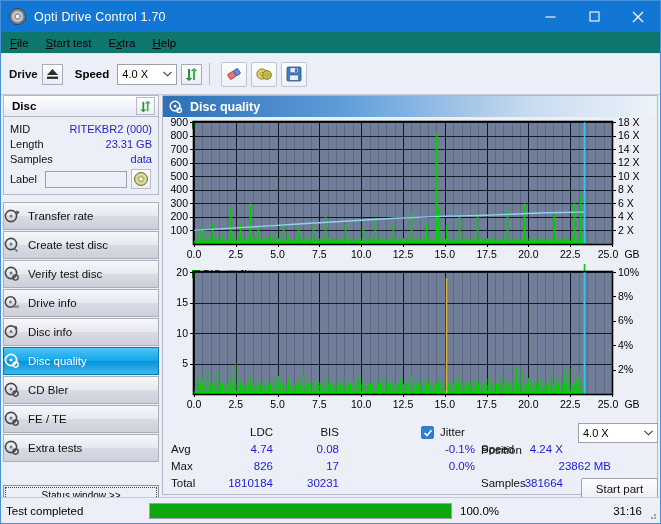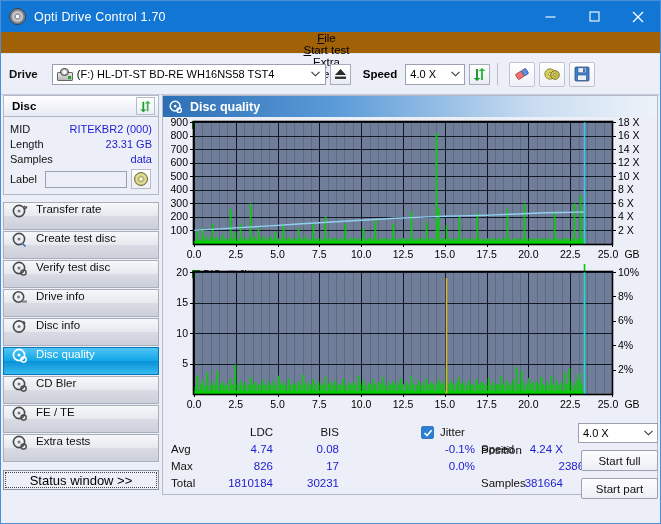--- a/index.html
+++ b/index.html
@@ -34,25 +34,24 @@
   #title-text { font-size: 12.5px; letter-spacing: .2px; }
   #win-buttons { margin-left: auto; display: flex; height: 31px; }
   .winbtn {
     width: 44px; height: 31px;
     display: flex; align-items: center; justify-content: center;
     color: #fff; font-size: 13px;
   }
   .winbtn svg { display: block; }
   
   #menubar {
-    height: 22px; background: #a16207;
+    height: 22px; background: #0f766e;
     display: flex; align-items: center;
     padding-left: 9px;
     border-bottom: 1px solid #e2e4ec;
-    flex-direction: column;
   }
   .menu-item {
     margin-right: 17px; font-size: 11.5px; color: #000;
   }
   .menu-item u { text-decoration: underline; }
   
   #drivebar {
     height: 41px; background: #eceff7;
     display: flex; align-items: center;
     padding: 0 8px;
@@ -131,35 +130,34 @@
   .gold-disc {
     width: 14px; height: 14px; border-radius: 50%;
     background: radial-gradient(circle at 50% 50%, #fafce6 0%, #fafce6 18%, #9a9a60 20%, #e8e69a 52%, #b5b268 78%, #efeec0 100%);
     border: 1px solid #6e6c40;
   }
   #nav-list { margin-top: 7px; }
   .nav-item {
     height: 28px; margin-bottom: 1px;
     border: 1px solid #a9aebb;
     background: linear-gradient(#f6f7fa 0%, #e7e9ef 48%, #d8dbe3 52%, #cdd0da 100%);
-    display: flex; align-items: flex-start;
+    display: flex; align-items: center;
     font-size: 11.5px; color: #111;
-    padding-left: 8px;
   }
   .nav-item.active {
     background: linear-gradient(#4fc4f5 0%, #12a7e8 48%, #0b92d8 52%, #35baf0 100%);
     border-color: #0b76b5; color: #fff;
   }
   .nav-ico { width: 16px; height: 16px; margin-right: 8px; flex: none; }
   #status-window-btn {
-    margin-top: 8px; height: 20px;
+    margin-top: 23px; height: 20px;
     border: 1px solid #8d92a0; background: #eceff7;
     outline: 1px dotted #444; outline-offset: -3px;
     display: flex; align-items: center; justify-content: center;
-    font-size: 13px;
+    font-size: 10px;
   }
   
   #content {
     position: absolute; left: 161px; top: 94px; right: 2px; bottom: 28px;
     background: #eceff7; border: 1px solid #b3b8c6;
   }
   #content-header {
     height: 21px;
     background: linear-gradient(90deg,#2d6fb5 0%, #5b9bd8 35%, #c9dcf0 75%, #eef3fa 100%);
     display: flex; align-items: center; padding-left: 6px;
@@ -249,33 +247,20 @@
 
   <div id="menubar">
     <div class="menu-item"><u>F</u><span>ile</span></div>
     <div class="menu-item"><u>S</u><span>tart test</span></div>
     <div class="menu-item">E<u>x</u><span>tra</span></div>
     <div class="menu-item"><u>H</u><span>elp</span></div>
   </div>
 
   <div id="drivebar">
     <span class="bar-label">Drive</span>
-    <div id="drive-combo">
-      <span id="drive-icon">
-        <span class="body"></span>
-          <span class="disc"></span>
-          <span class="led"></span>
-      </span>
-      <span id="drive-text">(F:)  HL-DT-ST BD-RE  WH16NS58 TST4</span>
-      <span class="combo-arrow">
-        <svg width="9" height="6" viewBox="0 0 9 6">
-            <path d="M0.5 0.8 L4.5 4.8 L8.5 0.8" fill="none" stroke="#31353d" stroke-width="1.1"></path>
-          </svg>
-      </span>
-    </div>
     <div class="sqbtn">
       <svg width="13" height="12" viewBox="0 0 13 12">
         <path d="M6.5 1 L12 7 L1 7 Z" fill="#2b2b2b"></path>
           <rect x="1" y="8.6" width="11" height="2.3" fill="#2b2b2b"></rect>
       </svg>
     </div>
     <span id="speed-label">Speed</span>
     <div id="speed-combo">
       <span class="val">4.0 X</span>
       <span class="combo-arrow">
@@ -1044,22 +1029,34 @@
       <div class="stat-val" style="left:330px; top:51px; width:70px;">381664</div>
 
       <div id="speed-sel">
         <span class="val">4.0 X</span>
         <span class="combo-arrow">
           <svg width="9" height="6" viewBox="0 0 9 6">
               <path d="M0.5 0.8 L4.5 4.8 L8.5 0.8" fill="none" stroke="#31353d" stroke-width="1.1"></path>
             </svg>
         </span>
       </div>
-      <div class="act-btn" style="top:24px;">
-        <span>Start full</span>
-      </div>
       <div class="act-btn" style="top:52px;">
         <span>Start part</span>
       </div>
     </div>
   </div>
 
+  <div id="statusbar">
+    <div id="status-text">Test completed</div>
+    <div id="progress-outer">
+      <div id="progress-fill"></div>
+    </div>
+    <div id="progress-pct">100.0%</div>
+    <div id="elapsed">31:16</div>
+    <svg id="grip" viewBox="0 0 11 11">
+      <g fill="#9aa0ad">
+        <rect x="8" y="8" width="2" height="2"></rect>
+          <rect x="5" y="8" width="2" height="2"></rect>
+          <rect x="8" y="5" width="2" height="2"></rect>
+      </g>
+    </svg>
+  </div>
 </div>
 
 </body></html>

